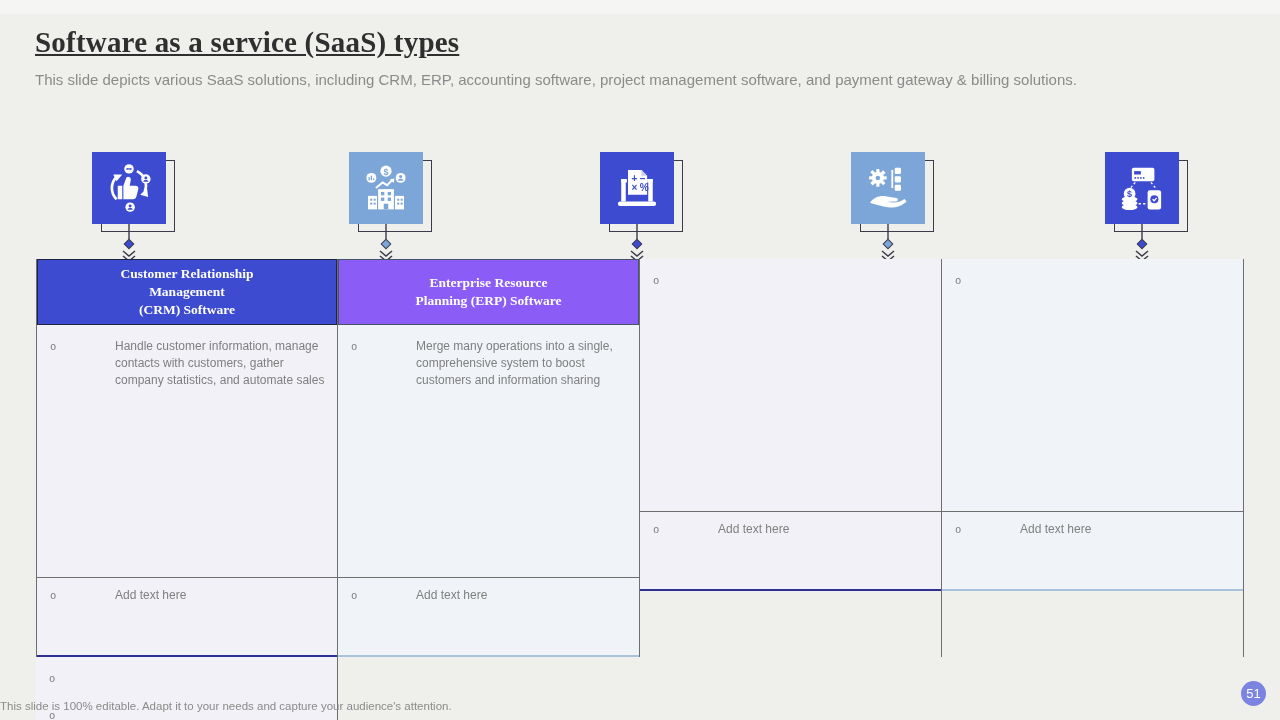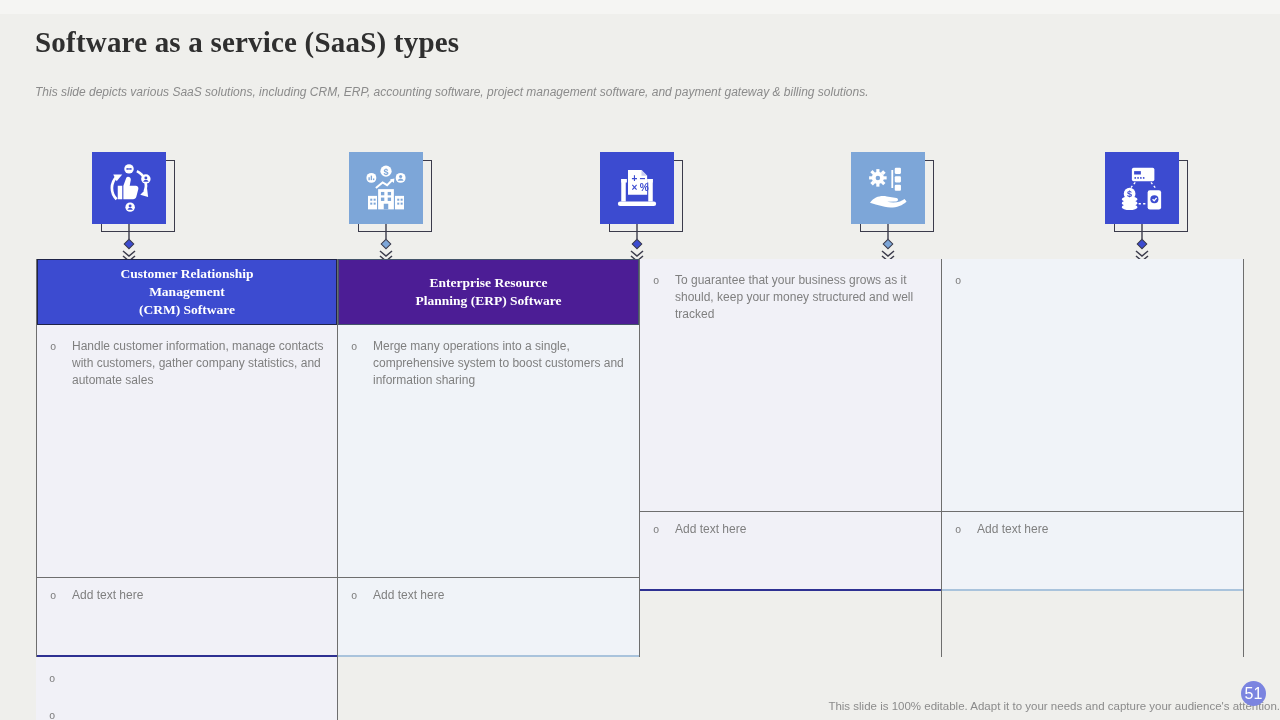--- a/index.html
+++ b/index.html
@@ -6,25 +6,25 @@
   html,body { width:1280px; height:720px; }
   body {
     position:relative;
     background:linear-gradient(#f5f5f3 0 14px, #efefec 14px);
     font-family:"Liberation Sans", sans-serif;
     overflow:hidden;
   }
   .title {
     position:absolute; left:35px; top:26px;
     font-family:"Liberation Serif", serif;
-    font-weight:bold; font-size:29px; color:#2f2f2f; letter-spacing:.2px;
+    font-weight:bold; font-size:29px; color:#2f2f2f; letter-spacing:.2px;text-decoration:underline;
   }
   .subtitle {
-    position:absolute; left:35px; top:85px;
-    font-size:12px; color:#8b8b8b;font-style:italic;
+    position:absolute; left:35px; top:71px;
+    font-size:15px; color:#8b8b8b;
   }
   
   .icon-group { position:absolute; top:152px; width:94px; height:110px; }
   .icon-shadow {
     position:absolute; left:9px; top:8px; width:74px; height:72px;
     border:1.5px solid #3b3b4b; background:transparent;
   }
   .icon-square {
     position:absolute; left:0; top:0; width:74px; height:72px;
     display:flex; align-items:center; justify-content:center;
@@ -40,43 +40,43 @@
   }
   .col { display:flex; flex-direction:column; border-right:1px solid #6e6e6e; }
   .col:first-child { border-left:1px solid #6e6e6e; }
   .cell-header {
     height:66px; display:flex; align-items:center; justify-content:center;
     text-align:center; white-space:pre-line;
     font-family:"Liberation Serif", serif; font-weight:bold;
     font-size:13.5px; line-height:1.32; color:#ffffff;
   }
   .col.royal .cell-header { background:#3c4bd0; border:1.5px solid #1e2347; }
-  .col.steel .cell-header { background:#4c1d95; border:1.5px solid #44546a; }
+  .col.steel .cell-header { background:#8b5cf6; border:1.5px solid #44546a; }
   .cell-body { height:252px; padding:13px 10px 0 13px; }
   .col.royal .cell-body, .col.royal .cell-add { background:#f1f1f7; }
   .col.steel .cell-body, .col.steel .cell-add { background:#f0f3f8; }
   .cell-add { height:80px; padding:9px 10px 0 13px; border-top:1px solid #6e6e6e; }
   .col.royal .cell-add { border-bottom:2.5px solid #2e3192; }
   .col.steel .cell-add { border-bottom:2.5px solid #a9c3dc; }
   .bullet { display:flex; margin-bottom:20px; }
   .bullet .b-mark {
     flex:0 0 auto; width:22px;
     font-family:"DejaVu Sans Mono", monospace;
     font-size:10.5px; color:#7f7f7f; line-height:17px;
   }
-  .bullet .b-text { font-size:12px; line-height:17px; color:#7f7f7f; }
+  .bullet .b-text { font-size:12px; line-height:17px; color:#7f7f7f;margin-left:43px; }
   
   .footer {
-    position:absolute; left:0; top:700px; width:1280px; text-align:right;
+    position:absolute; left:0; top:700px; width:1280px; text-align:left;
     font-size:11.5px; color:#8b8b8b;
   }
   .page-badge {
     position:absolute; left:1241px; top:681px; width:25px; height:25px;
     border-radius:50%; background:#7b84e0; color:#ffffff;
-    font-size:16px; display:flex; align-items:center; justify-content:center;
+    font-size:13px; display:flex; align-items:center; justify-content:center;
   }
 </style>
 </head>
 <body>
 
 <div class="title">Software as a service (SaaS) types</div>
 <div class="subtitle">This slide depicts various SaaS solutions, including CRM, ERP, accounting software, project management software, and payment gateway &amp; billing solutions.</div>
 
 <div class="icon-group" style="left:92px;">
   <div class="icon-shadow"></div>
@@ -285,21 +285,20 @@
         <span class="b-mark">o</span>
         <span class="b-text">Add text here</span>
       </div>
     </div>
   </div>
 
   <div class="col royal">
     <div class="cell-body">
       <div class="bullet">
         <span class="b-mark">o</span>
-        <span class="b-text">To guarantee that your business grows as it should, keep your money structured and well tracked</span>
       </div>
     </div>
     <div class="cell-add">
       <div class="bullet">
         <span class="b-mark">o</span>
         <span class="b-text">Add text here</span>
       </div>
     </div>
   </div>
 

